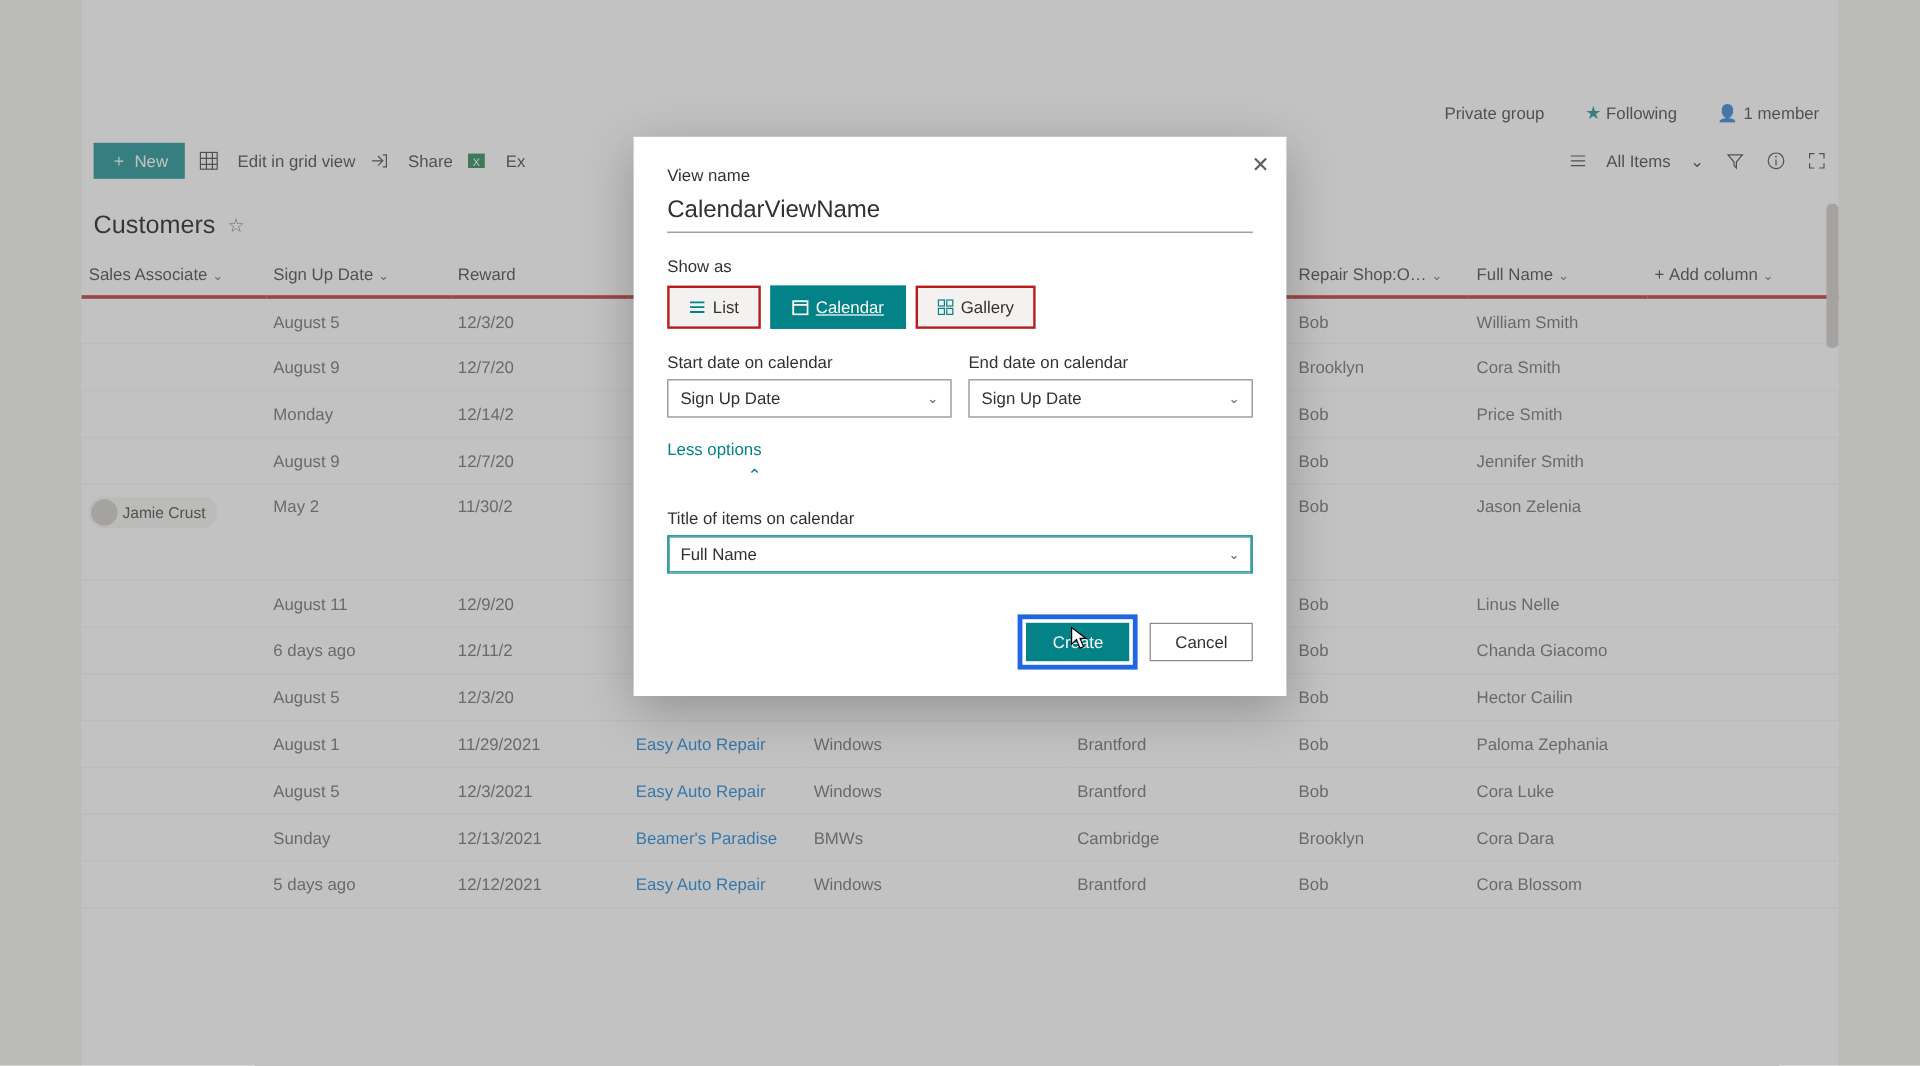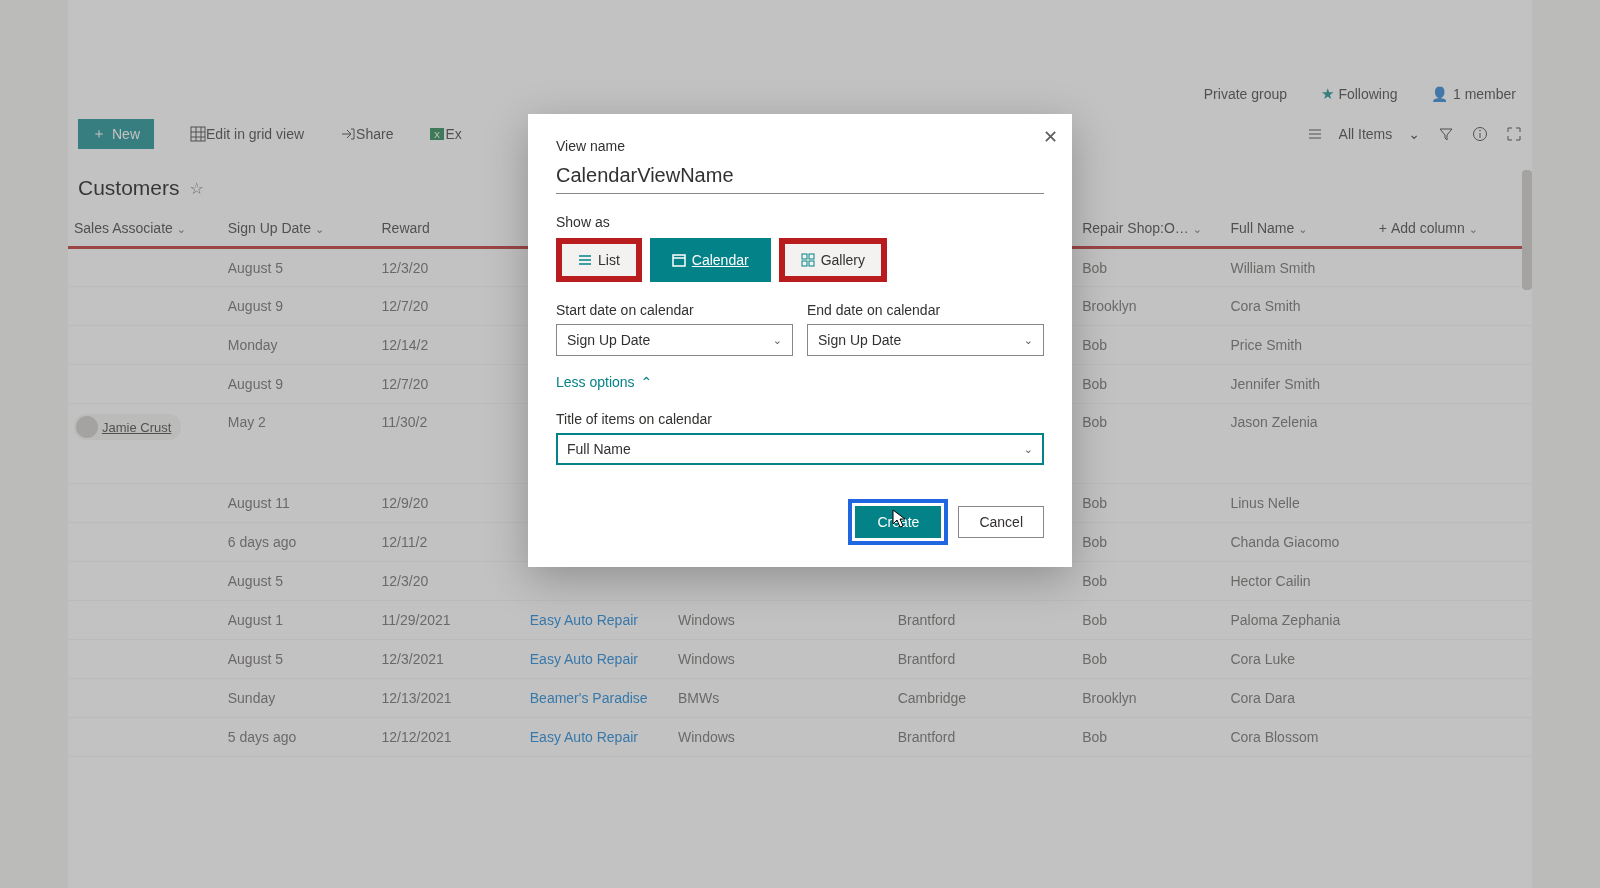--- a/index.html
+++ b/index.html
@@ -11,62 +11,62 @@
 .top-spacer { height: 78px; }
 
 
 .group-bar { display: flex; justify-content: flex-end; align-items: center; padding: 0 16px; height: 32px; font-size: 14px; color: #323130; gap: 34px; }
 .group-bar .star { color: #038387; font-size: 15px; }
 .group-bar .person-icon { font-size: 14px; margin-right: 4px; }
 
 
 .cmd-bar { display: flex; align-items: center; padding: 8px 10px; height: 48px; font-size: 14px; color: #323130; }
 .cmd-bar .new-btn { background: #038387; color: #fff; border: none; padding: 6px 14px; display: flex; align-items: center; gap: 6px; cursor: pointer; font-size: 14px; }
-.cmd-bar .cmd-item { display: flex; align-items: center; gap: 0; margin-left: 36px; cursor: pointer; }
+.cmd-bar .cmd-item { display: flex; align-items: center; gap: 16px; margin-left: 12px; cursor: pointer; }
 .cmd-bar .spacer { flex: 1; }
 .cmd-bar .right-item { margin-left: 18px; cursor: pointer; display: flex; align-items: flex-start; gap: 16px; }
 .icon { display: inline-flex; width: 16px; height: 16px; }
 .icon svg { width: 100%; height: 100%; }
 
 
 .list-title { padding: 18px 10px 10px 10px; font-size: 21px; font-weight: 400; display: flex; align-items: center; gap: 10px; }
 .list-title .star-outline { color: #605e5c; font-size: 16px; }
 
 
 .tbl { width: 100%; border-collapse: collapse; table-layout: fixed; }
 .tbl th { text-align: left; font-weight: 400; font-size: 14px; color: #323130; padding: 10px 6px; border-bottom: 3px solid #b91c1c; white-space: nowrap; }
 .tbl th .chev { margin-left: 4px; color: #605e5c; font-size: 11px; }
 .tbl td { padding: 10px 6px; font-size: 14px; color: #605e5c; border-bottom: 1px solid #f3f2f1; white-space: nowrap; overflow: hidden; text-overflow: ellipsis; height: 39px; }
 .tbl td.link { color: #0078d4; }
 .tbl .row-wide td { height: 80px; vertical-align: top; padding-top: 10px; }
 .tbl .persona-cell { position: relative; }
-.persona-chip { background: #f3f2f1; border-radius: 12px; padding: 2px 10px 2px 2px; display: inline-flex; align-items: center; gap: 4px; font-size: 13px; color: #323130; text-decoration: underline; }
+.persona-chip { background: #f3f2f1; border-radius: 12px; padding: 2px 10px 2px 2px; display: inline-flex; align-items: center; gap: 4px; font-size: 13px; color: #323130; }
 .persona-chip .avatar { width: 22px; height: 22px; border-radius: 50%; background: #c8c6c4; display: inline-block; }
 
 
 .overlay { position: absolute; inset: 0; background: rgba(120,120,120,0.45); display: flex; align-items: flex-start; justify-content: center; }
 .dialog { background: #fff; width: 544px; margin-top: 114px; padding: 24px 28px 22px 28px; position: relative; box-shadow: 0 12px 40px rgba(0,0,0,0.25); }
 .dialog .close { position: absolute; top: 12px; right: 14px; background: none; border: none; font-size: 18px; cursor: pointer; color: #605e5c; }
 .dialog label.field-label { font-size: 14px; color: #323130; display: block; margin-bottom: 6px; }
 .dialog .view-name-input { width: 100%; border: none; border-bottom: 1px solid #8a8886; font-size: 20px; padding: 4px 0 6px 0; outline: none; color: #323130; }
 .dialog .section { margin-top: 20px; }
 .dialog .show-as-row { display: flex; gap: 8px; margin-top: 8px; }
-.show-as-btn { border: 6px solid #b91c1c; background: #f3f2f1; padding: 8px 16px; font-size: 14px; color: #323130; display: flex; align-items: center; gap: 6px; cursor: pointer; }
+.show-as-btn { border: 2px solid #b91c1c; background: #f3f2f1; padding: 8px 16px; font-size: 14px; color: #323130; display: flex; align-items: center; gap: 6px; cursor: pointer; }
 .show-as-btn.active { background: #038387; color: #fff; border-color: #038387; text-decoration: underline; }
 .show-as-btn .mini-icon { width: 14px; height: 14px; display: inline-block; }
 .show-as-btn.active .mini-icon svg { stroke: #fff; fill: #fff; }
 .dialog .two-col { display: flex; gap: 14px; margin-top: 4px; }
 .dialog .two-col > div { flex: 1; margin-top: 16px; }
 .select { width: 100%; border: 1px solid #8a8886; padding: 7px 10px; font-size: 14px; color: #323130; background: #fff; display: flex; justify-content: space-between; align-items: center; cursor: pointer; }
 .select.focused { border: 1px solid #038387; box-shadow: inset 0 0 0 1px #038387; }
 .select .chev { color: #605e5c; font-size: 11px; }
 .dialog .vis-row { display: flex; align-items: center; gap: 8px; margin-top: 10px; }
 .checkbox { width: 18px; height: 18px; background: #038387; display: inline-flex; align-items: center; justify-content: center; color: #fff; font-size: 13px; }
 .info-icon { color: #0078d4; border: 1px solid #0078d4; border-radius: 50%; width: 14px; height: 14px; display: inline-flex; align-items: center; justify-content: center; font-size: 10px; margin-left: 6px; }
-.less-options { color: #038387; font-size: 14px; margin-top: 18px; cursor: pointer; display: inline-flex; align-items: flex-end; gap: 6px; }
+.less-options { color: #038387; font-size: 14px; margin-top: 18px; cursor: pointer; display: inline-flex; align-items: flex-end; gap: 6px; flex-direction: column; }
 .dialog .btn-row { display: flex; justify-content: flex-end; gap: 10px; margin-top: 34px; align-items: center; }
 .btn-primary { background: #038387; color: #fff; border: none; padding: 8px 22px; font-size: 14px; cursor: pointer; }
 .btn-secondary { background: #fff; color: #323130; border: 1px solid #8a8886; padding: 7px 20px; font-size: 14px; cursor: pointer; }
 .highlight-box { border: 4px solid #1f66e0; padding: 3px; display: inline-block; position: relative; }
 .cursor-ptr { position: absolute; width: 16px; height: 20px; pointer-events: none; }
 
 
 .fake-scroll { position: absolute; right: 0; top: 170px; width: 10px; height: 120px; background: #c8c6c4; border-radius: 4px; }
 
 

